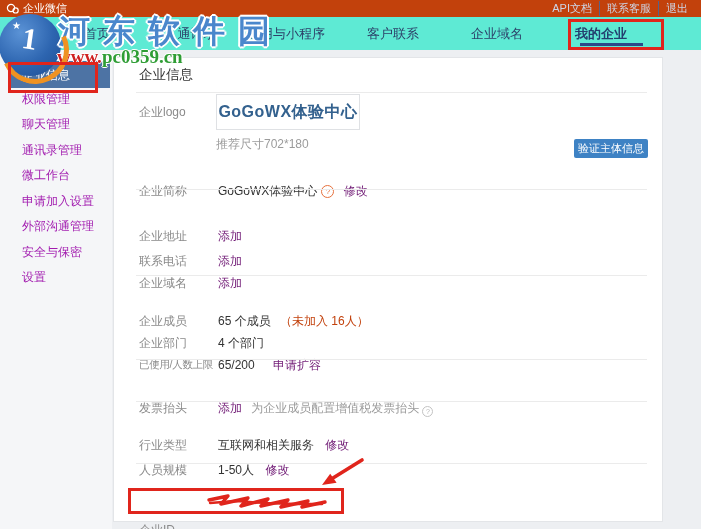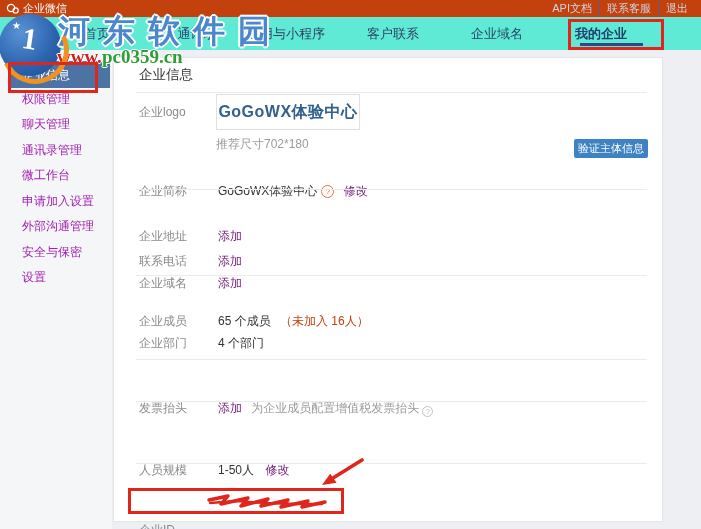--- a/index.html
+++ b/index.html
@@ -150,31 +150,41 @@
 
     <div class="row" style="top:231px">
       <span class="lbl">企业成员</span>
       <span class="val">65 个成员</span>
       <span class="warn gap6">（未加入 16人）</span>
     </div>
     <div class="row" style="top:253px">
       <span class="lbl">企业部门</span>
       <span class="val">4 个部门</span>
     </div>
+    <div class="row" style="top:275px">
+      <span class="lbl small">已使用/人数上限</span>
+      <span class="val">65/200</span>
+      <a class="link gap15">申请扩容</a>
+    </div>
 
     <div class="hdiv" style="top:301px"></div>
 
     <div class="row" style="top:318px">
       <span class="lbl">发票抬头</span>
       <a class="link">添加</a>
       <span class="note gap6">为企业成员配置增值税发票抬头</span><span class="help-mini">?</span>
     </div>
 
     <div class="hdiv" style="top:343px"></div>
 
+    <div class="row" style="top:355px">
+      <span class="lbl">行业类型</span>
+      <span class="val">互联网和相关服务</span>
+      <a class="link gap8">修改</a>
+    </div>
     <div class="row" style="top:380px">
       <span class="lbl">人员规模</span>
       <span class="val">1-50人</span>
       <a class="link gap8">修改</a>
     </div>
 
     <div class="hdiv" style="top:405px"></div>
 
     <div class="row" style="top:440px">
       <span class="lbl">企业ID</span>

